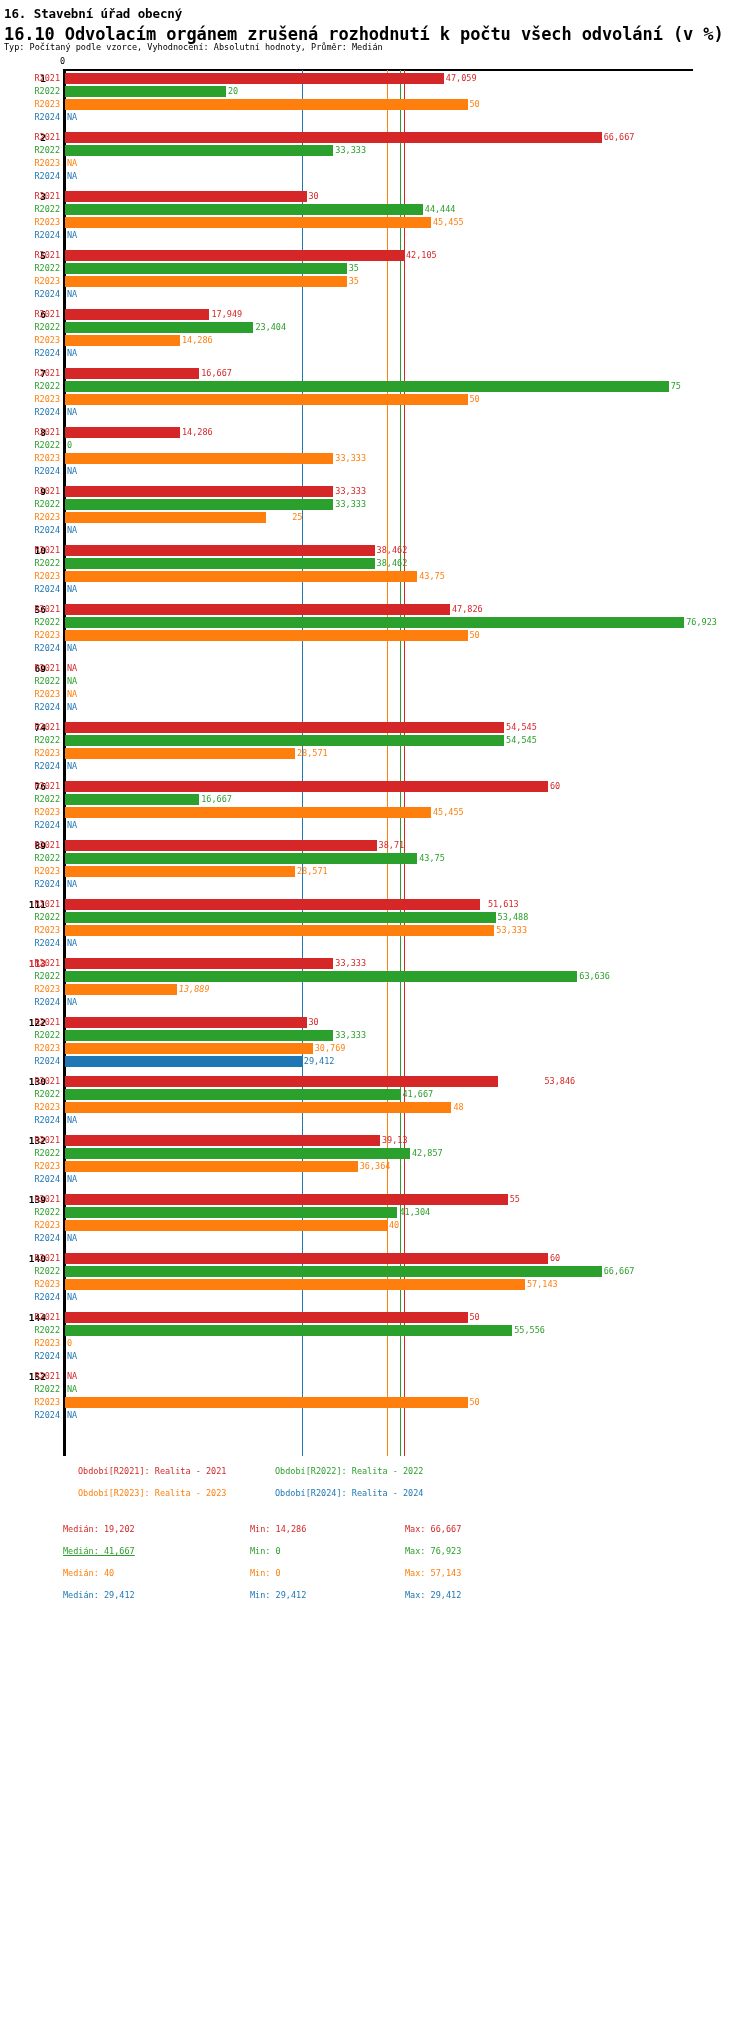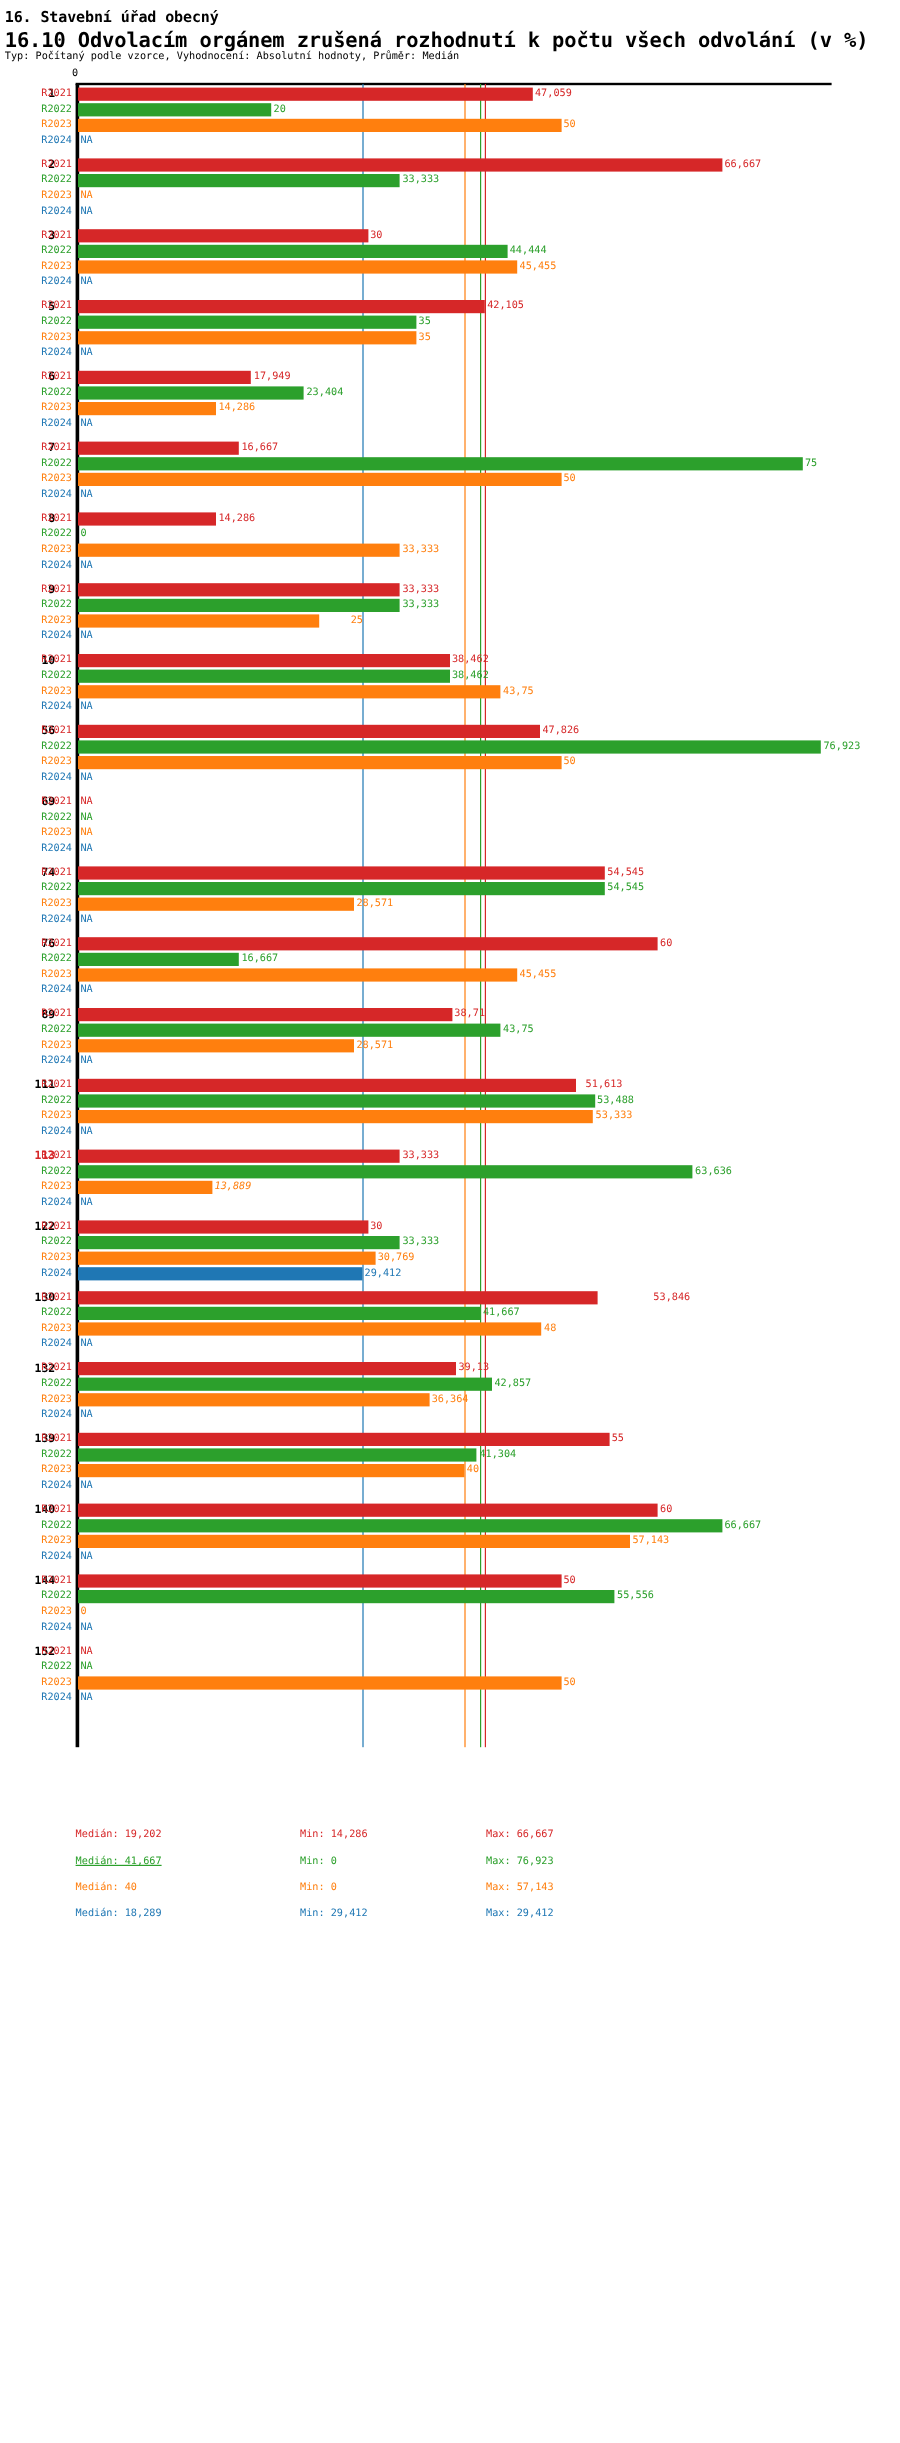--- a/index.html
+++ b/index.html
@@ -581,37 +581,43 @@
             <div class="bar-val" style="color: rgb(255, 127, 14); left: 469.5px;">50</div>
           </div>
           <div class="bar-row" style="top: 39px;">
             <div class="ser-label" style="color: rgb(31, 119, 180);">R2024</div>
             <div class="bar-val" style="color: rgb(31, 119, 180); left: 67px;">NA</div>
           </div>
         </div>
       </div>
   </div>
 
+  <div class="legend" id="legend">
+      <div class="legend-item" style="color: rgb(214, 39, 40); left: 78px; top: 0px;">Období[R2021]: Realita - 2021</div>
+      <div class="legend-item" style="color: rgb(44, 160, 44); left: 275px; top: 0px;">Období[R2022]: Realita - 2022</div>
+      <div class="legend-item" style="color: rgb(255, 127, 14); left: 78px; top: 22px;">Období[R2023]: Realita - 2023</div>
+      <div class="legend-item" style="color: rgb(31, 119, 180); left: 275px; top: 22px;">Období[R2024]: Realita - 2024</div>
+    </div>
 
   <div class="stats" id="stats">
       <div class="stat-row" style="top: 0px;">
         <div class="stat-med" style="color: rgb(214, 39, 40);">Medián: 19,202</div>
         <div class="stat-min" style="color: rgb(214, 39, 40);">Min: 14,286</div>
         <div class="stat-max" style="color: rgb(214, 39, 40);">Max: 66,667</div>
       </div>
       <div class="stat-row" style="top: 22px;">
         <div class="stat-med" style="color: rgb(44, 160, 44); text-decoration: underline;">Medián: 41,667</div>
         <div class="stat-min" style="color: rgb(44, 160, 44);">Min: 0</div>
         <div class="stat-max" style="color: rgb(44, 160, 44);">Max: 76,923</div>
       </div>
       <div class="stat-row" style="top: 44px;">
         <div class="stat-med" style="color: rgb(255, 127, 14);">Medián: 40</div>
         <div class="stat-min" style="color: rgb(255, 127, 14);">Min: 0</div>
         <div class="stat-max" style="color: rgb(255, 127, 14);">Max: 57,143</div>
       </div>
       <div class="stat-row" style="top: 66px;">
-        <div class="stat-med" style="color: rgb(31, 119, 180);">Medián: 18,289</div>
+        <div class="stat-med" style="color: rgb(31, 119, 180);">Medián: 29,412</div>
         <div class="stat-min" style="color: rgb(31, 119, 180);">Min: 29,412</div>
         <div class="stat-max" style="color: rgb(31, 119, 180);">Max: 29,412</div>
       </div>
     </div>
 
 </div>
 
 </body></html>

